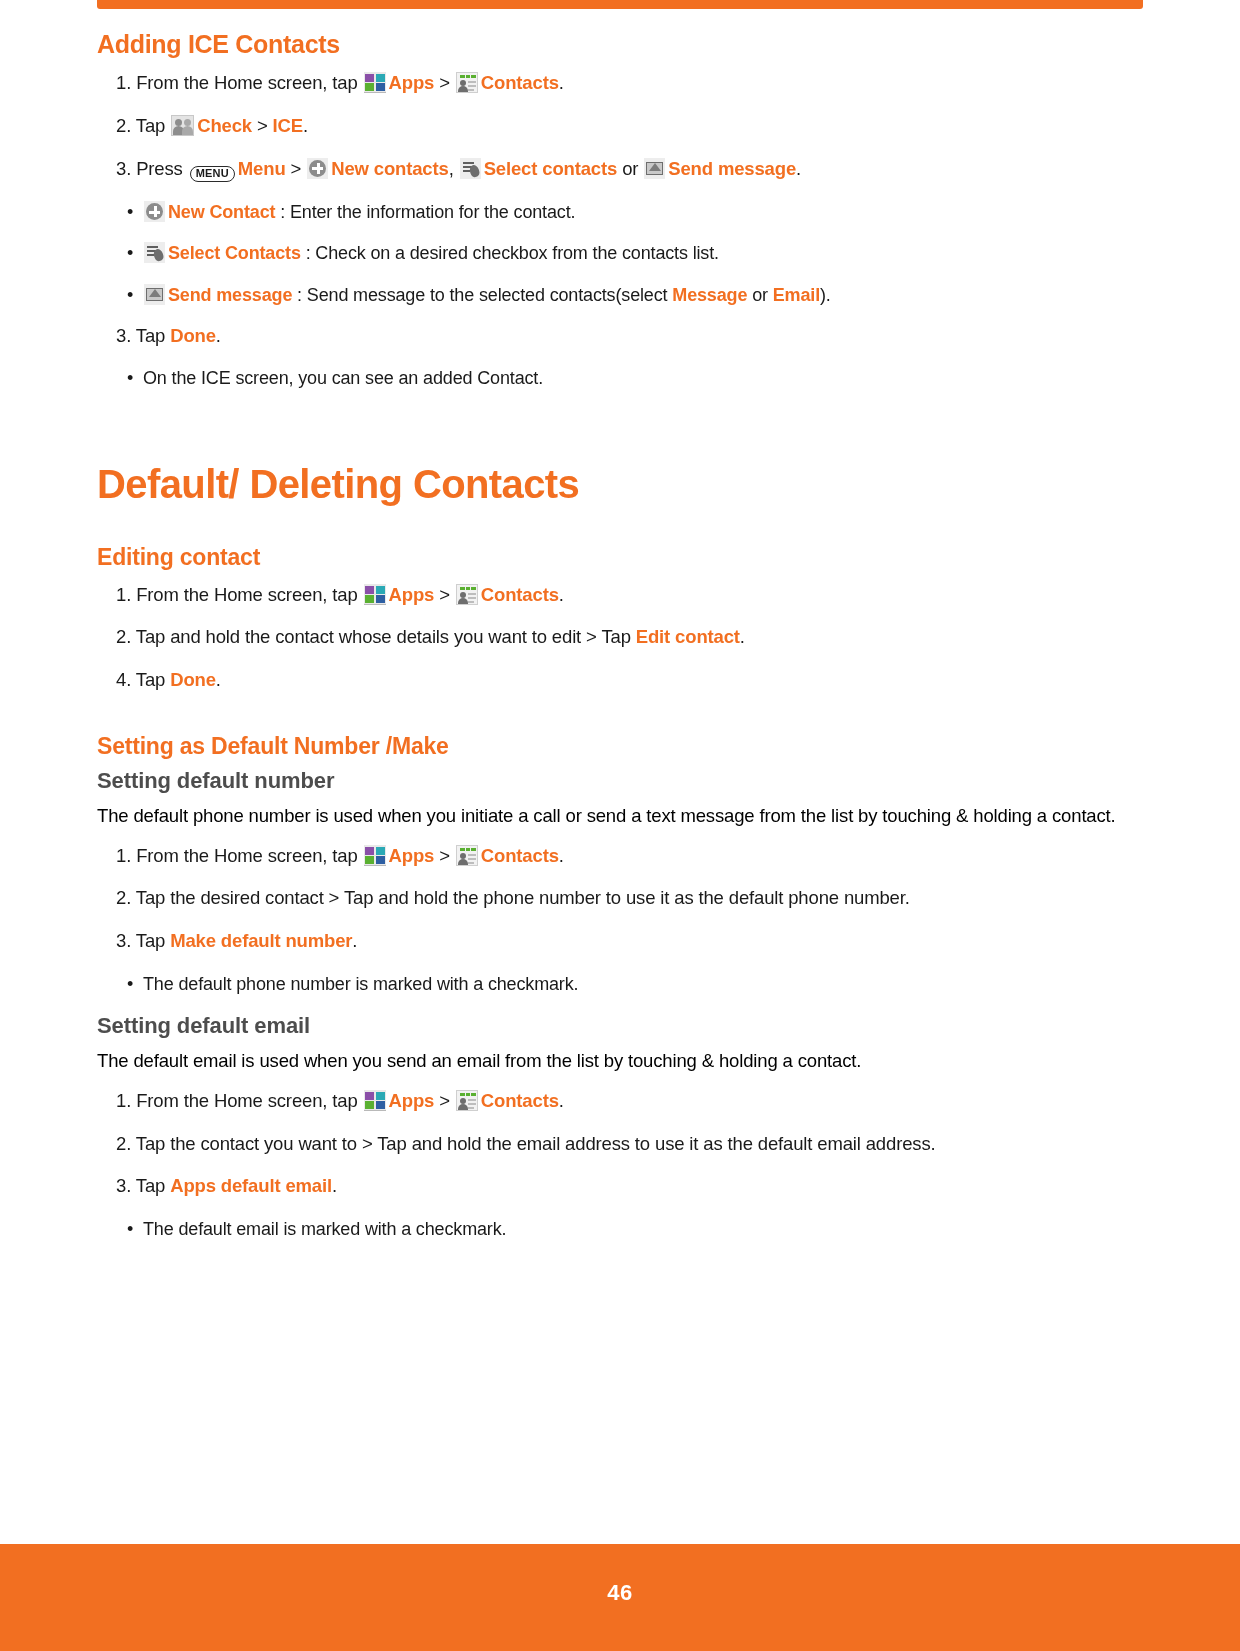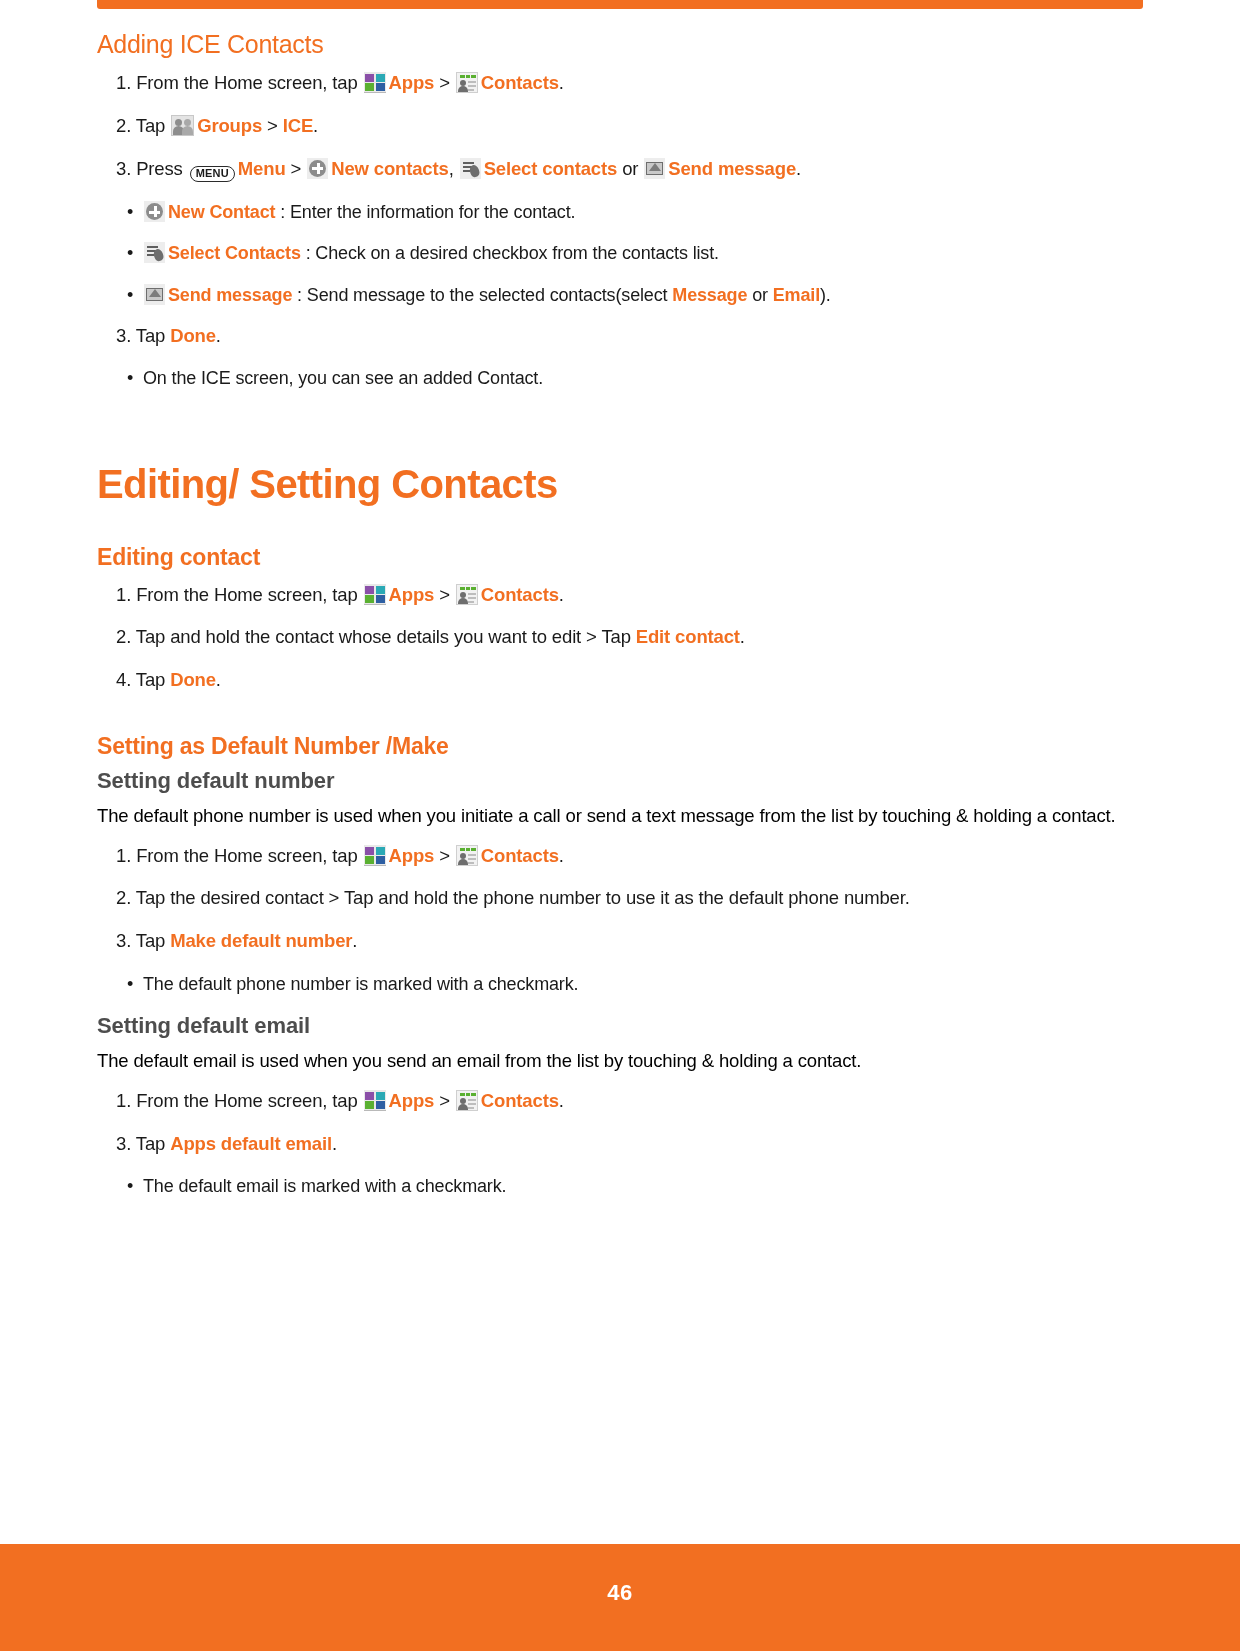--- a/index.html
+++ b/index.html
@@ -53,21 +53,21 @@
   .content {
     position: absolute;
     left: 97px;
     top: 30px;
     width: 1046px;
   }
   
   h2.sec-title {
     font-size: 25px;
     color: #f26f21;
-    font-weight: normal;
+    font-weight: bold;
     margin: 0 0 10px 0;
     letter-spacing: -0.3px;
   }
   h1.big-title {
     font-size: 40px;
     color: #f26f21;
     font-weight: bold;
     margin: 0;
     letter-spacing: -0.6px;
     line-height: 1.1;
@@ -270,21 +270,21 @@
 
   <div class="content">
 
     <h2 class="sec-title">Adding ICE Contacts</h2>
 
     <p class="step">
       <span>1. </span><span>From the Home screen, tap </span><span class="ico ico-apps"><i class="q1"></i><i class="q2"></i><i class="q3"></i><i class="q4"></i></span><span class="or">Apps</span><span> &gt; </span><span class="ico ico-contacts"><span class="bar b1"></span><span class="bar b2"></span><span class="bar b3"></span><span class="ln l1"></span><span class="ln l2"></span><span class="ln l3"></span><span class="head"></span><span class="body"></span></span><span class="or">Contacts</span><span>.</span>
     </p>
 
     <p class="step">
-      <span>2. </span><span>Tap </span><span class="ico ico-groups"><span class="p h1c"></span><span class="p b1c"></span><span class="p h2c"></span><span class="p b2c"></span></span><span class="or">Groups</span><span> &gt; </span><span class="or">ICE</span><span>.</span>
+      <span>2. </span><span>Tap </span><span class="ico ico-groups"><span class="p h1c"></span><span class="p b1c"></span><span class="p h2c"></span><span class="p b2c"></span></span><span class="or">Check</span><span> &gt; </span><span class="or">ICE</span><span>.</span>
     </p>
 
     <p class="step">
       <span>3. </span><span>Press </span><span class="ico-menukey">MENU</span><span class="or">Menu</span><span> &gt; </span><span class="ico ico-plus"><span class="circ"></span><span class="pv"></span><span class="ph"></span></span><span class="or">New contacts</span><span>, </span><span class="ico ico-select"><span class="sl s1"></span><span class="sl s2"></span><span class="sl s3"></span><span class="ptr"></span></span><span class="or">Select contacts</span><span> or </span><span class="ico ico-envelope"><span class="env"></span><span class="flap"></span></span><span class="or">Send message</span><span>.</span>
     </p>
 
     <p class="bullet">
       <span class="dot">•</span><span class="ico ico-plus"><span class="circ"></span><span class="pv"></span><span class="ph"></span></span><span class="or">New Contact</span><span> : Enter the information for the contact.</span>
     </p>
 
@@ -299,21 +299,21 @@
     <p class="step">
       <span>3. </span><span>Tap </span><span class="or">Done</span><span>.</span>
     </p>
 
     <p class="bullet">
       <span class="dot">•</span><span>On the ICE screen, you can see an added Contact.</span>
     </p>
 
     <div class="gap-lg"></div>
 
-    <h1 class="big-title">Editing/ Setting Contacts</h1>
+    <h1 class="big-title">Default/ Deleting Contacts</h1>
 
     <div class="gap-md"></div>
 
     <h3 class="sub-title">Editing contact</h3>
 
     <p class="step">
       <span>1. </span><span>From the Home screen, tap </span><span class="ico ico-apps"><i class="q1"></i><i class="q2"></i><i class="q3"></i><i class="q4"></i></span><span class="or">Apps</span><span> &gt; </span><span class="ico ico-contacts"><span class="bar b1"></span><span class="bar b2"></span><span class="bar b3"></span><span class="ln l1"></span><span class="ln l2"></span><span class="ln l3"></span><span class="head"></span><span class="body"></span></span><span class="or">Contacts</span><span>.</span>
     </p>
 
     <p class="step">
@@ -350,20 +350,23 @@
     </p>
 
     <h4 class="minor-title">Setting default email</h4>
 
     <p class="para">The default email is used when you send an email from the list by touching &amp; holding a contact.</p>
 
     <p class="step">
       <span>1. </span><span>From the Home screen, tap </span><span class="ico ico-apps"><i class="q1"></i><i class="q2"></i><i class="q3"></i><i class="q4"></i></span><span class="or">Apps</span><span> &gt; </span><span class="ico ico-contacts"><span class="bar b1"></span><span class="bar b2"></span><span class="bar b3"></span><span class="ln l1"></span><span class="ln l2"></span><span class="ln l3"></span><span class="head"></span><span class="body"></span></span><span class="or">Contacts</span><span>.</span>
     </p>
 
+    <p class="step">
+      <span>2. </span><span>Tap the contact you want to &gt; Tap and hold the email address to use it as the default email address.</span>
+    </p>
 
     <p class="step">
       <span>3. </span><span>Tap </span><span class="or">Apps default email</span><span>.</span>
     </p>
 
     <p class="bullet">
       <span class="dot">•</span><span>The default email is marked with a checkmark.</span>
     </p>
 
   </div>

